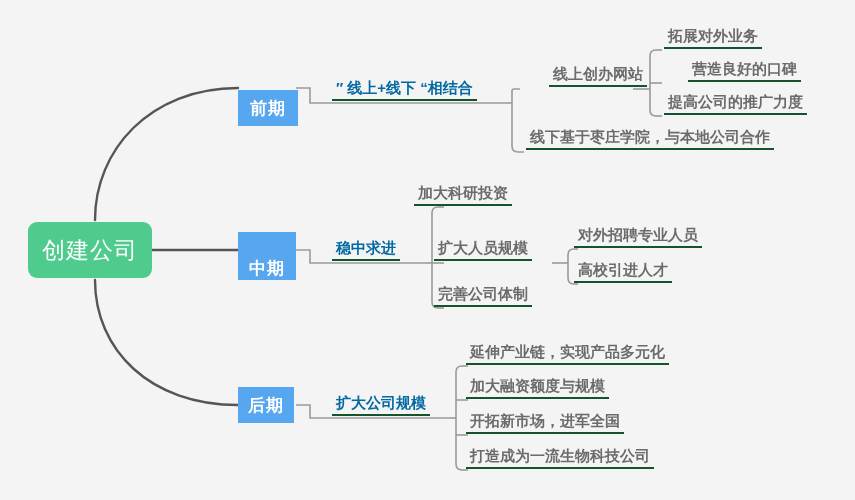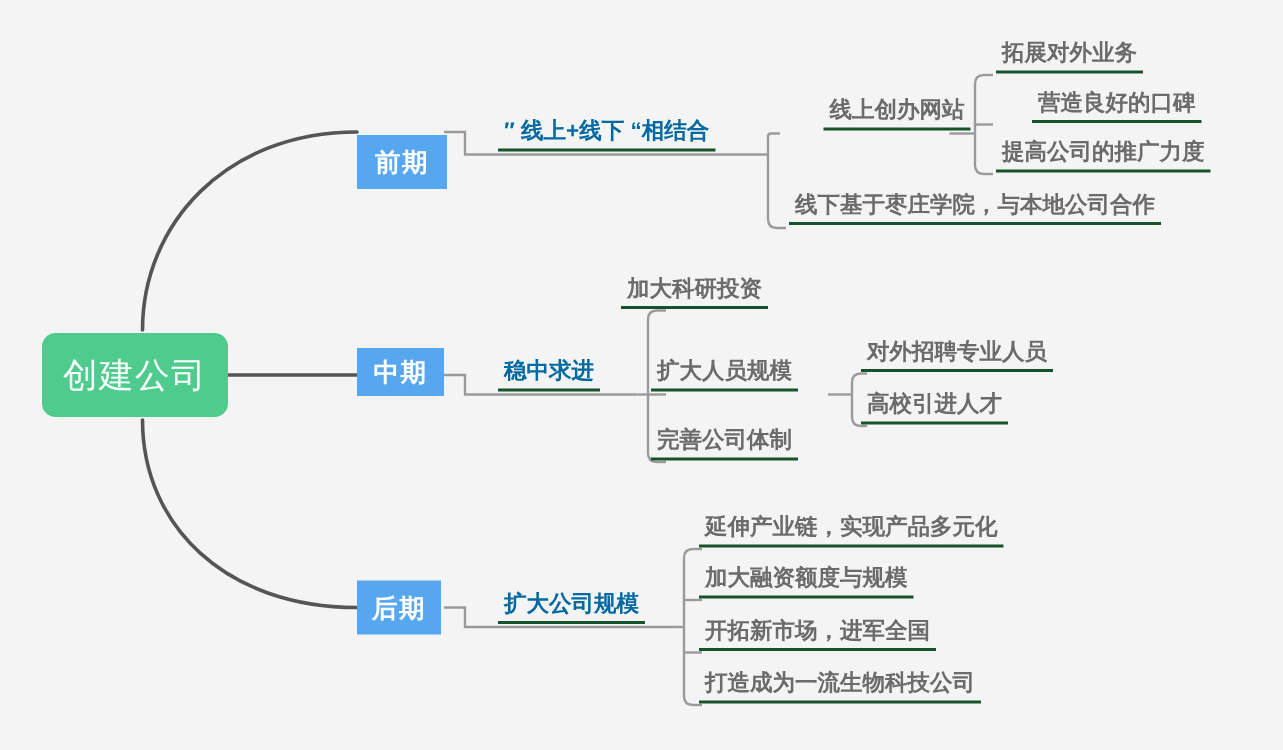--- a/index.html
+++ b/index.html
@@ -116,21 +116,21 @@
   </svg>
 
   <div class="root-node" style="left:28px; top:222px; width:124px; height:56px;">
     <span>创建公司</span>
   </div>
 
   <div class="l1-node" style="left:238px; top:70px; width:60px; height:36px;margin-top:20px;">
     <span>前期</span>
   </div>
 
-  <div class="l1-node" style="left:238px; top:232px; width:58px; height:32px;">
+  <div class="l1-node" style="left:238px; top:232px; width:58px; height:48px;align-items:flex-end;">
     <span>中期</span>
   </div>
 
   <div class="l1-node" style="left:238px; top:387px; width:56px; height:36px;">
     <span>后期</span>
   </div>
 
   <div class="leaf l2" style="left:332px; top:79px;">″ 线上+线下 “相结合</div>
 
   <div class="leaf l3" style="left:526px; top:65px;margin-left:23px;">线上创办网站</div>

